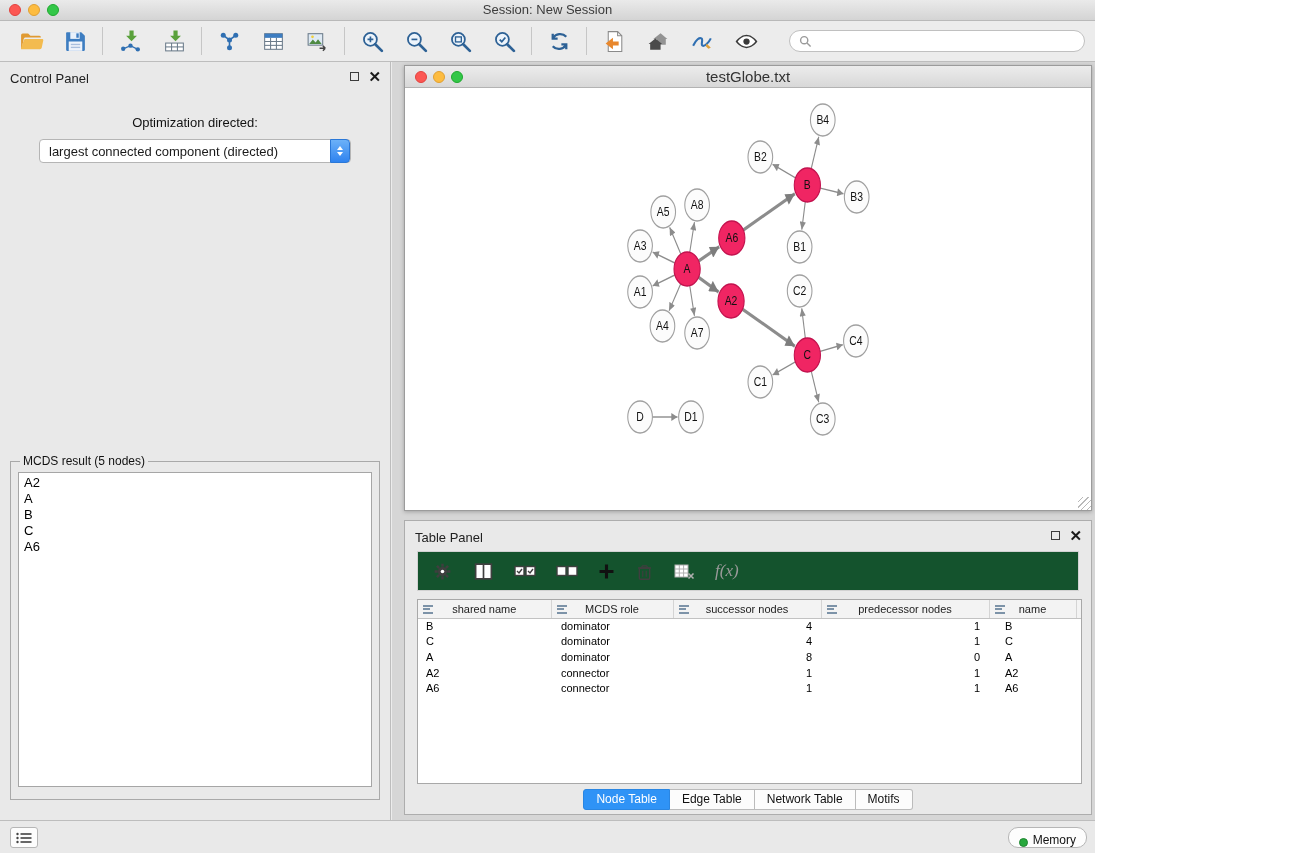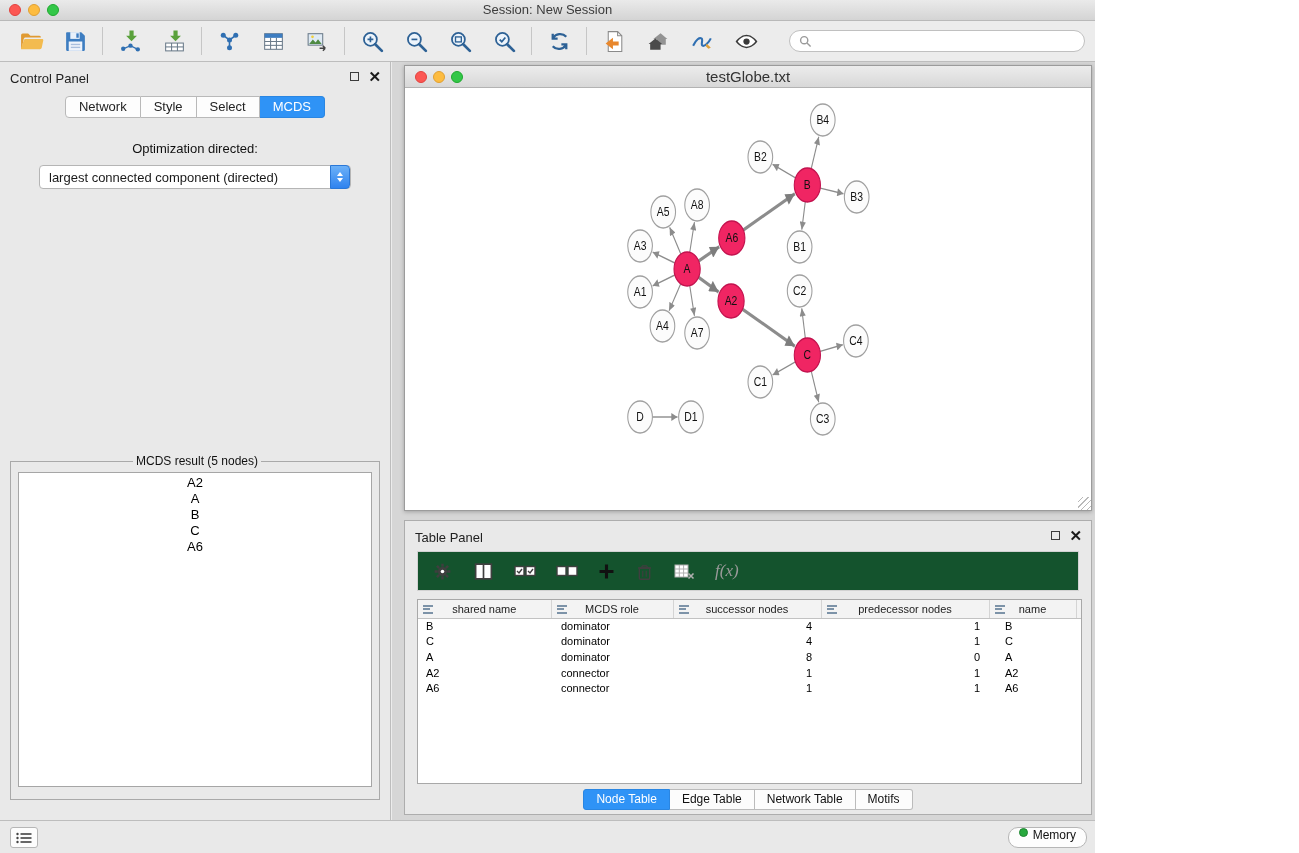--- a/index.html
+++ b/index.html
@@ -37,21 +37,21 @@
   .seg-tab:last-child{border-radius:0 4px 4px 0;}
   .seg-tab.active{background:#2f93f6;color:#fff;border-color:#2a86e2;}
   .opt-label{text-align:center;margin-top:23px;font-size:13px;color:#111;}
   .dropdown{margin:9px auto 0;width:312px;height:24px;background:#fff;border:1px solid #b5b5b5;border-radius:4px;position:relative;display:flex;align-items:center;padding-left:9px;font-size:13px;cursor:pointer;}
   .stepper{position:absolute;right:0;top:-1px;width:20px;height:24px;background:linear-gradient(#6cb1f8,#2f83ef);border:1px solid #2a78d8;border-radius:0 4px 4px 0;display:flex;flex-direction:column;align-items:center;justify-content:center;gap:2px;}
   .stepper i{display:block;width:0;height:0;border-left:3.5px solid transparent;border-right:3.5px solid transparent;}
   .stepper .up{border-bottom:4px solid #fff;}
   .stepper .down{border-top:4px solid #fff;}
   .btn-row{display:flex;justify-content:center;gap:14px;margin-top:12px;}
   .push-btn{height:23px;padding:0 15px;background:linear-gradient(#ffffff,#f1f1f1);border:1px solid #b6b6b6;border-radius:4px;font-size:13px;color:#111;cursor:pointer;}
-  .result-fieldset{position:absolute;left:10px;right:10px;top:392px;height:346px;border:1px solid #a9a9a9;padding:4px 7px 12px;text-align:center;}
+  .result-fieldset{position:absolute;left:10px;right:10px;top:392px;height:346px;border:1px solid #a9a9a9;padding:4px 7px 12px;}
   .result-fieldset legend{font-size:12px;color:#111;padding:0 3px;margin-left:2px;}
   .result-list{width:100%;height:100%;background:#fff;border:1px solid #a6a6a6;overflow:auto;padding:2px 5px;}
   .result-item{font-size:13px;line-height:16px;color:#000;}
 
   
   .mdi{position:absolute;left:392px;top:62px;right:0;bottom:33px;background:#d6d6d6;overflow:hidden;}
 
   
   .net-window{position:absolute;left:12px;top:3px;right:3px;height:446px;background:#fff;border:1px solid #9b9b9b;box-shadow:0 1px 4px rgba(0,0,0,.25);}
   .win-header{height:22px;background:linear-gradient(#ececec,#d8d8d8);border-bottom:1px solid #b3b3b3;position:relative;}
@@ -88,21 +88,21 @@
     background-repeat:no-repeat;background-size:10px 2px,7px 2px,10px 2px;background-position:0 1px,0 4.5px,0 8px;}
   .tp-tabs{position:absolute;bottom:4px;left:0;right:0;display:flex;justify-content:center;}
   .tp-tab{height:21px;line-height:19px;padding:0 12px;font-size:12px;background:#fcfcfc;border:1px solid #bbb;border-left:none;color:#111;cursor:pointer;}
   .tp-tab:first-child{border-left:1px solid #bbb;border-radius:3px 0 0 3px;}
   .tp-tab:last-child{border-radius:0 3px 3px 0;}
   .tp-tab.active{background:#2f93f6;color:#fff;border-color:#2a86e2;}
 
   
   .statusbar{position:absolute;left:0;right:0;bottom:0;height:33px;background:#e9e9e9;border-top:1px solid #bdbdbd;}
   .status-left-btn{position:absolute;left:10px;top:6px;width:28px;height:21px;background:#fdfdfd;border:1px solid #b6b6b6;border-radius:3px;display:flex;align-items:center;justify-content:center;cursor:pointer;}
-  .memory-btn{position:absolute;right:8px;top:6px;height:21px;border:1px solid #b6b6b6;border-radius:10px;background:#fdfdfd;display:flex;align-items:flex-start;gap:5px;padding:0 10px;font-size:12px;color:#111;cursor:pointer;}
+  .memory-btn{position:absolute;right:8px;top:6px;height:21px;border:1px solid #b6b6b6;border-radius:10px;background:#fdfdfd;display:flex;align-items:flex-end;gap:5px;padding:0 10px;font-size:12px;color:#111;cursor:pointer;}
   .memory-dot{width:9px;height:9px;border-radius:50%;background:#27a83d;border:1px solid #1e8530;}
 </style>
 </head>
 <body>
 
 <div class="app">
 
   <div class="titlebar">
     <div class="lights">
       <span class="light red"></span>
@@ -268,26 +268,20 @@
   </div>
 
   <div class="control-panel">
     <div class="panel-header">
       <span class="panel-title">Control Panel</span>
       <span class="panel-controls">
         <span class="float-box"></span>
         <span class="close-x">✕</span>
       </span>
     </div>
-    <div class="seg-tabs">
-        <div class="seg-tab">Network</div>
-        <div class="seg-tab">Style</div>
-        <div class="seg-tab">Select</div>
-        <div class="seg-tab active">MCDS</div>
-      </div>
     <div class="opt-label">Optimization directed:</div>
     <div class="dropdown">
       <span>largest connected component (directed)</span>
       <span class="stepper">
           <i class="up"></i>
           <i class="down"></i>
         </span>
     </div>
     <fieldset class="result-fieldset">
       <legend>MCDS result (5 nodes)</legend>

